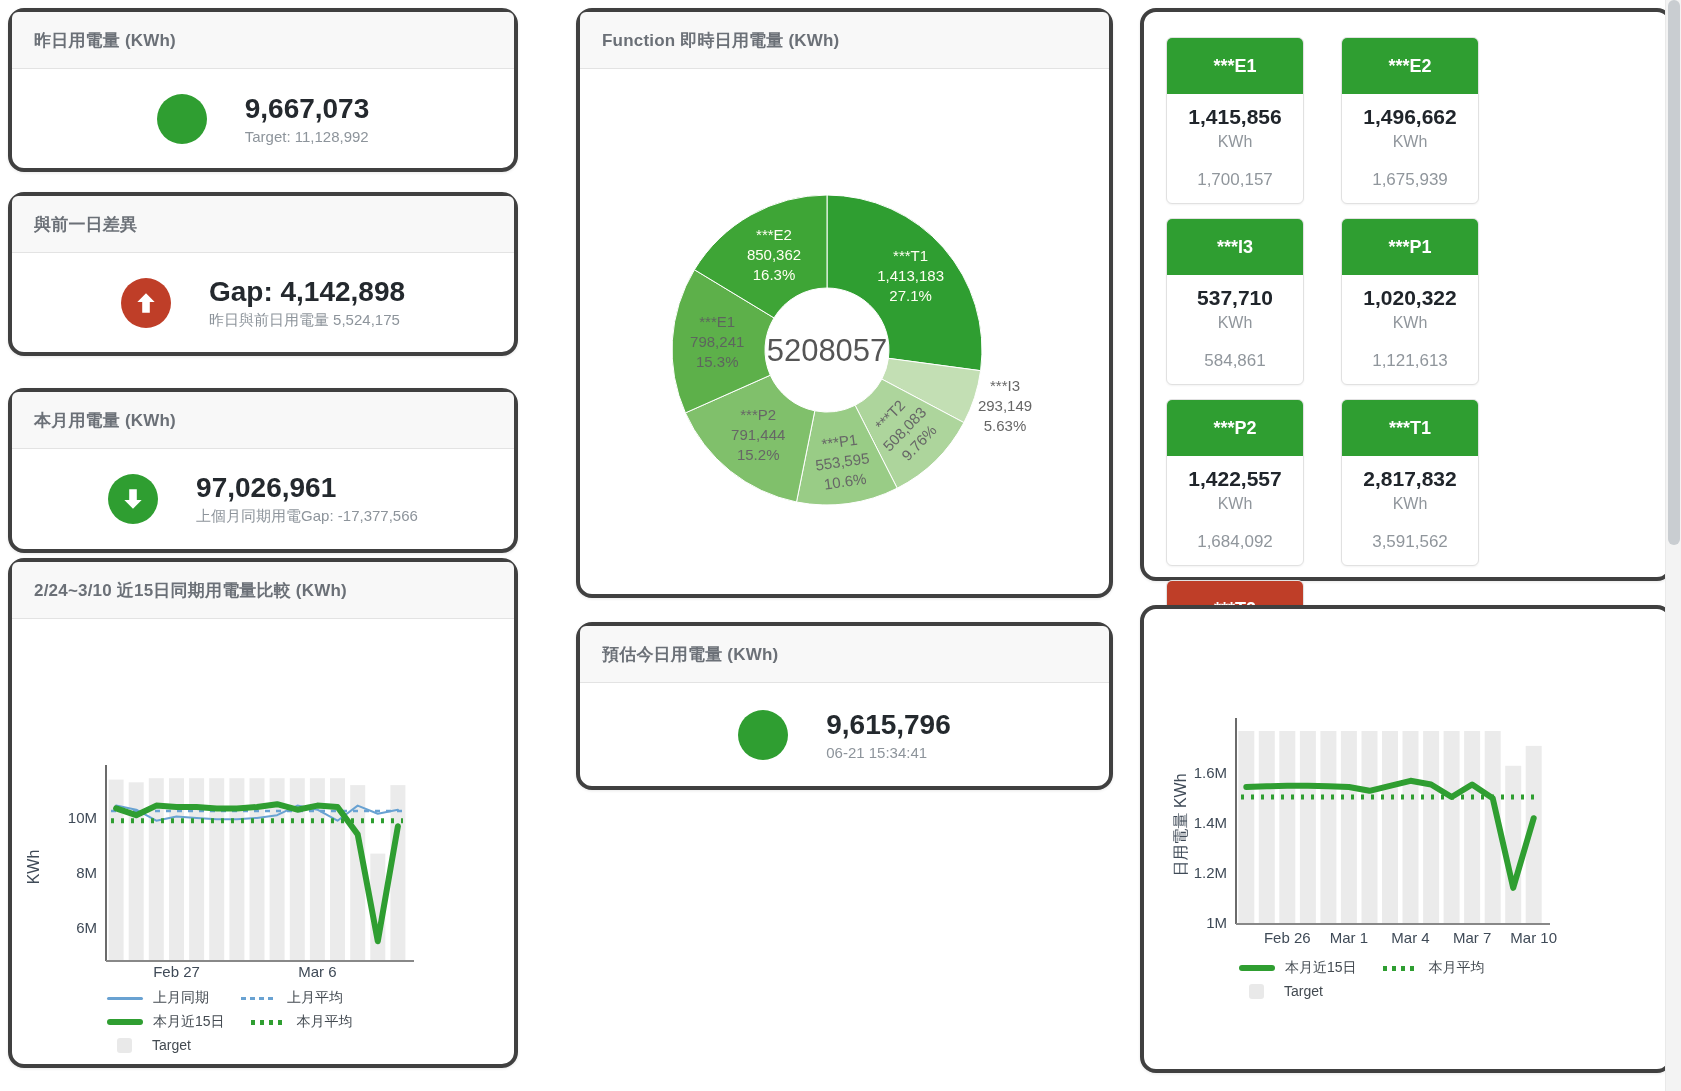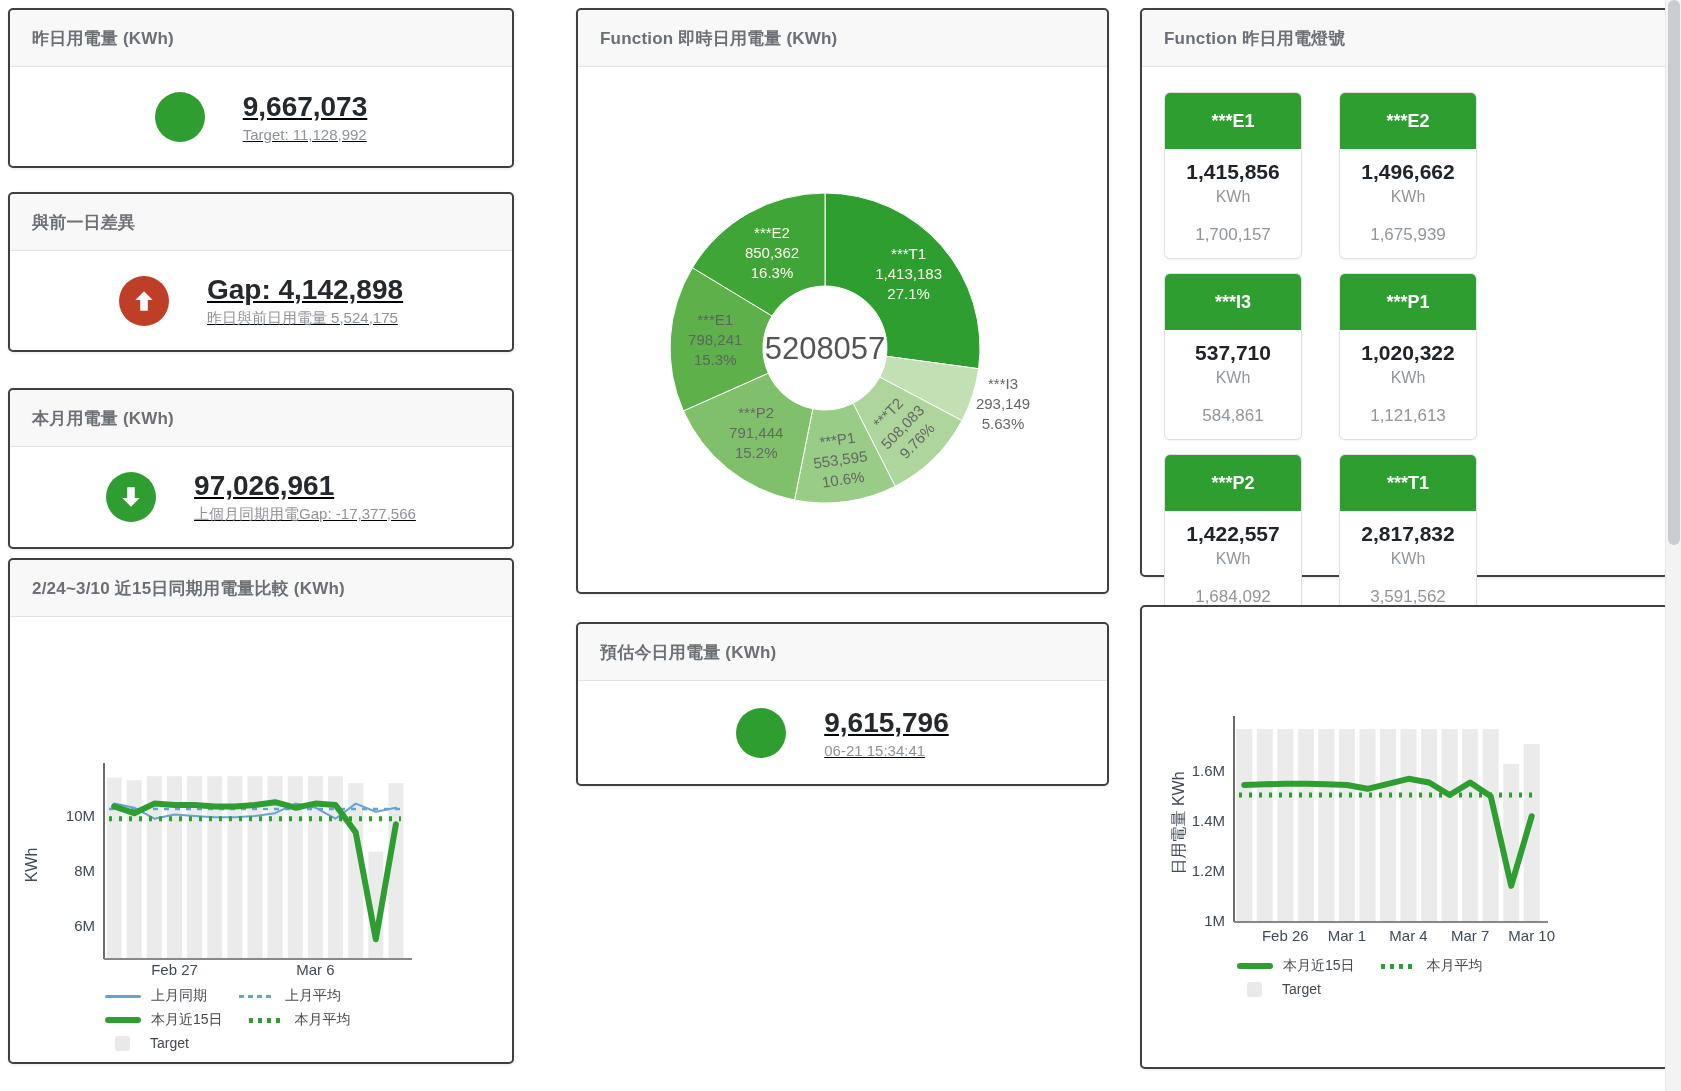--- a/index.html
+++ b/index.html
@@ -3,30 +3,30 @@
 <meta charset="utf-8">
 <style>
   html,body{margin:0;padding:0;}
   body{
     width:1681px;height:1091px;position:relative;overflow:hidden;
     background:#ffffff;
     font-family:"Liberation Sans","DejaVu Sans",sans-serif;
     -webkit-font-smoothing:antialiased;
   }
   .card{
-    position:absolute;background:#fff;border:2px solid #404040;border-radius:5px;
+    position:absolute;background:#fff;border:4px solid #404040;border-radius:16px;
     box-shadow:0 1px 3px rgba(0,0,0,.09);
   }
   .card header{
     background:#f8f8f8;border-bottom:1px solid #e3e3e3;border-radius:6px 6px 0 0;
     height:57px;display:flex;align-items:center;padding:0 22px;box-sizing:border-box;
   }
   .card header h2{margin:0;font-size:17px;font-weight:bold;color:#6b7077;letter-spacing:.2px;}
   .body{position:relative;height:calc(100% - 57px);}
-  .stat-body{display:flex;align-items:center;justify-content:center;gap:38px;text-decoration:underline;}
+  .stat-body{display:flex;align-items:center;justify-content:center;gap:38px;}
   .circle{width:50px;height:50px;border-radius:50%;display:flex;align-items:center;justify-content:center;flex:0 0 auto;}
   .stat-text{text-align:left;}
   .big{font-size:28px;font-weight:bold;color:#24292e;}
   .sub{font-size:15px;color:#8d949b;margin-top:3px;}
   
   .tiles{display:flex;flex-wrap:wrap;gap:14px 37px;padding:25px 22px;box-sizing:border-box;}
   .tile{width:136px;border:1px solid #e1e1e1;border-radius:6px;background:#fff;text-align:center;box-shadow:0 1px 2px rgba(0,0,0,.05);}
   .tile-head{height:56px;display:flex;align-items:center;justify-content:center;color:#fff;font-size:18px;font-weight:bold;border-radius:5px 5px 0 0;}
   .tile-value{font-size:21px;font-weight:bold;color:#20252b;margin-top:11px;}
   .tile-unit{font-size:16px;color:#90969c;margin-top:4px;}
@@ -224,23 +224,20 @@
   <div class="body stat-body">
     <span class="circle" style="background:#2f9e31"></span>
     <div class="stat-text">
       <div class="big">9,615,796</div>
       <div class="sub">06-21 15:34:41</div>
     </div>
   </div>
 </section>
 
 <section class="card" style="left:1140px;top:8px;width:525px;height:565px">
-  <header>
-      <h2>Function 昨日用電燈號</h2>
-    </header>
   <div class="body">
     <div class="tiles" id="tiles">
         <div class="tile">
           <div class="tile-head" style="background:#2f9e31">***E1</div>
           <div class="tile-value">1,415,856</div>
           <div class="tile-unit">KWh</div>
           <div class="tile-target">1,700,157</div>
         </div>
         <div class="tile">
           <div class="tile-head" style="background:#2f9e31">***E2</div>

